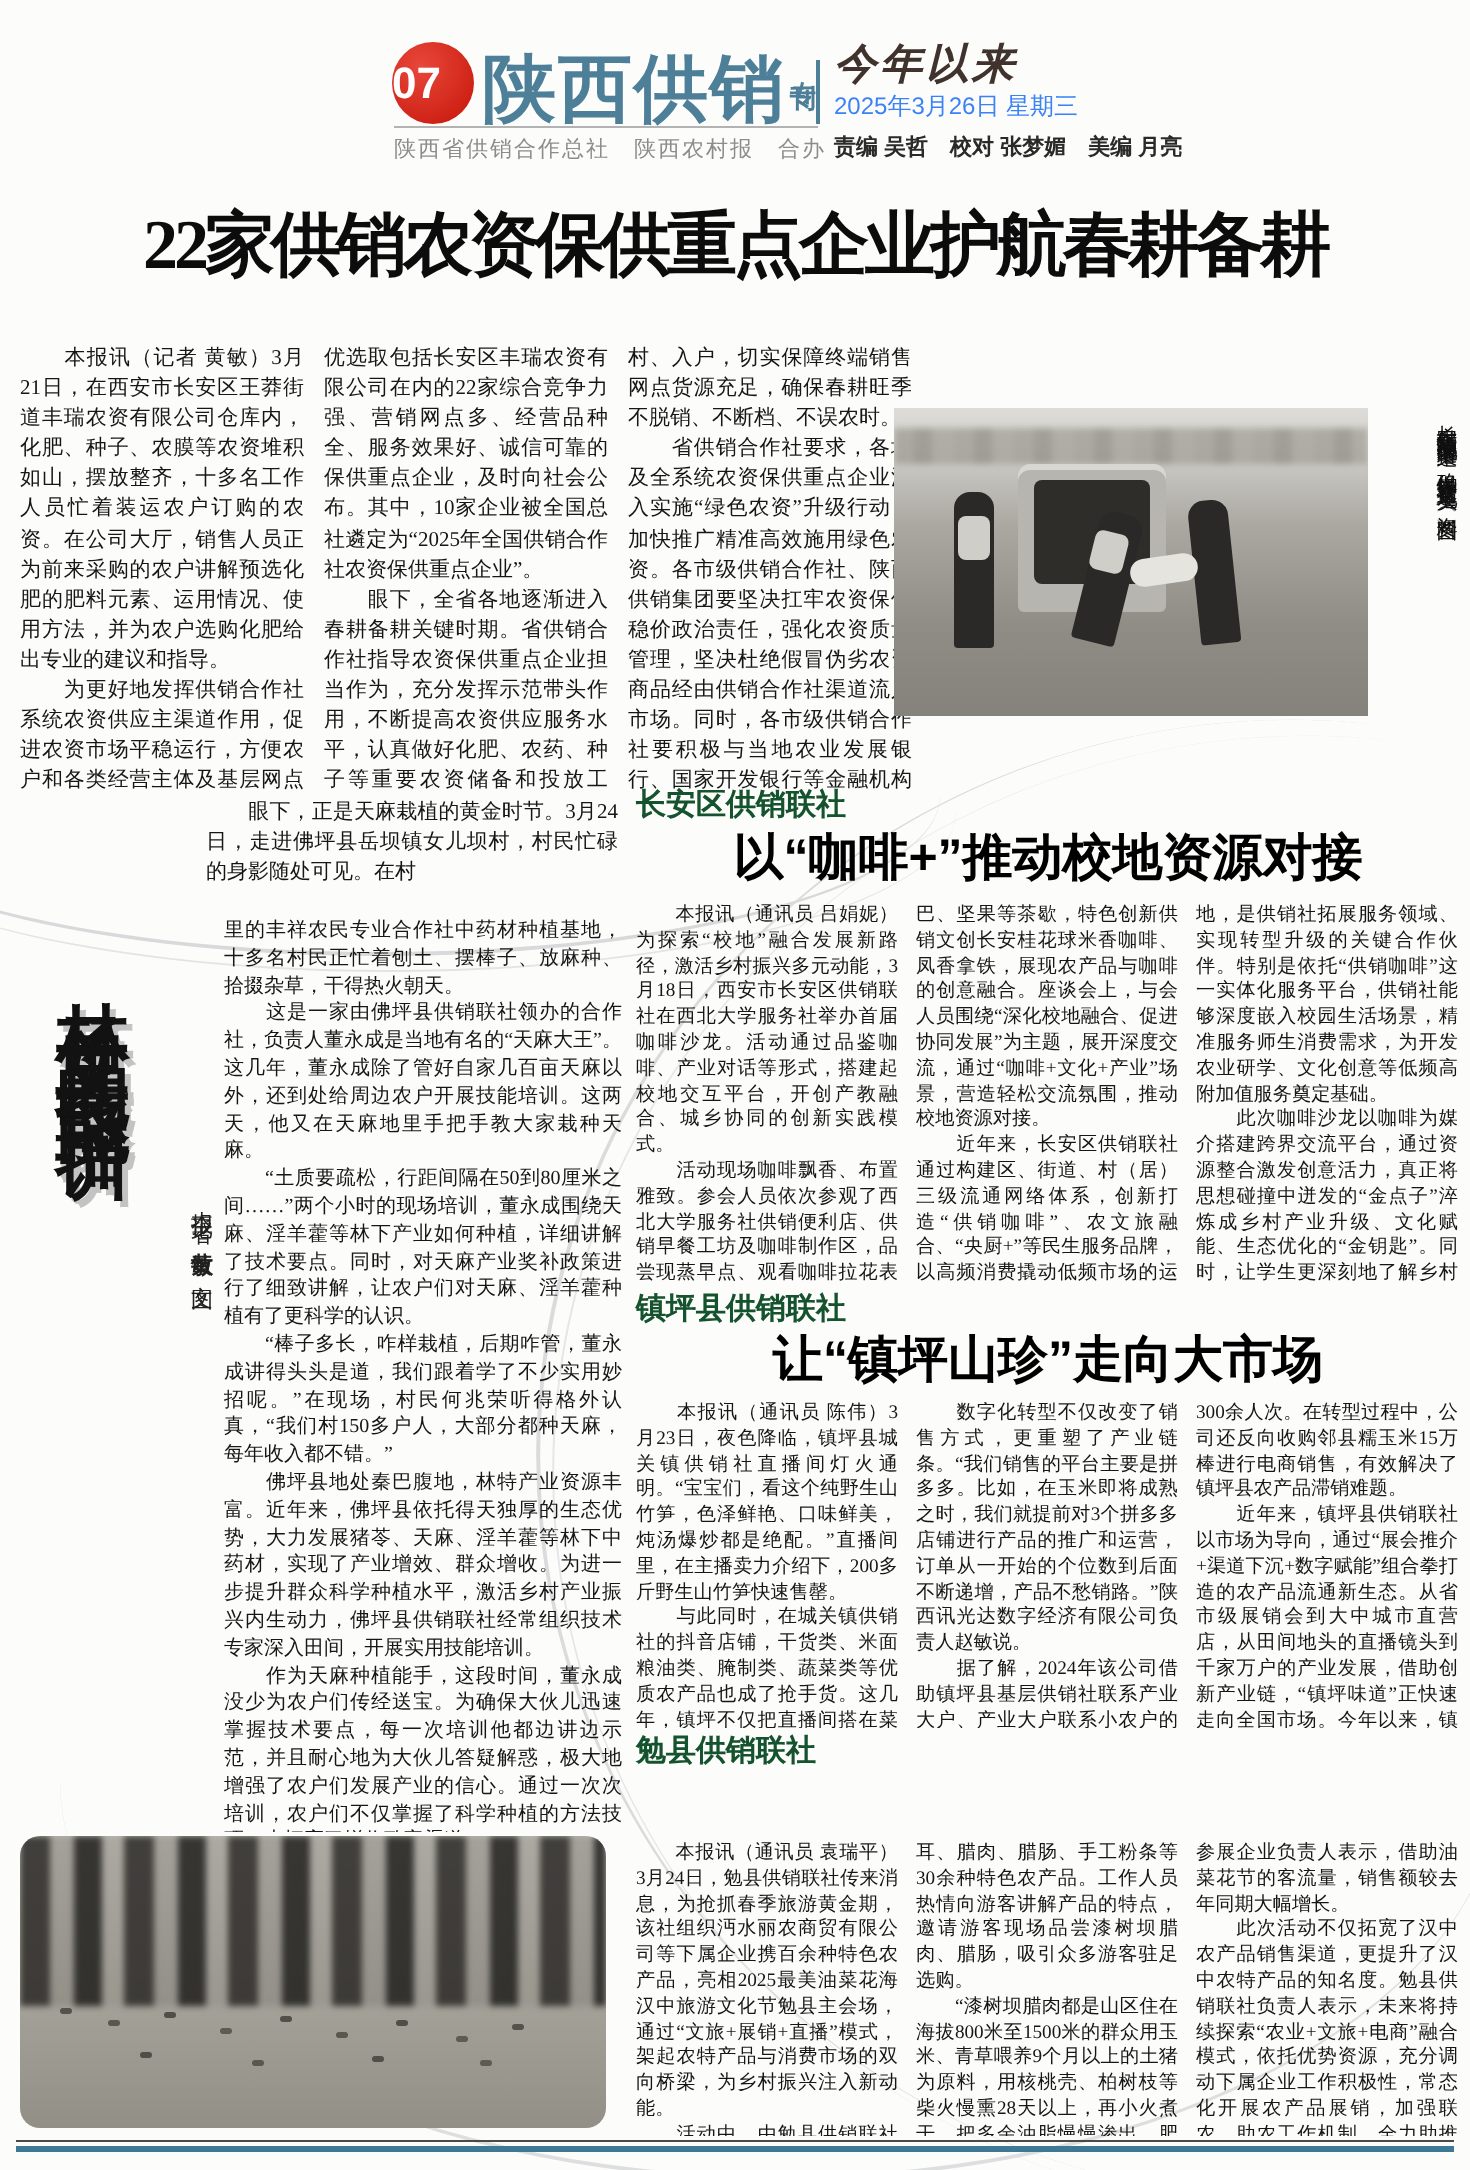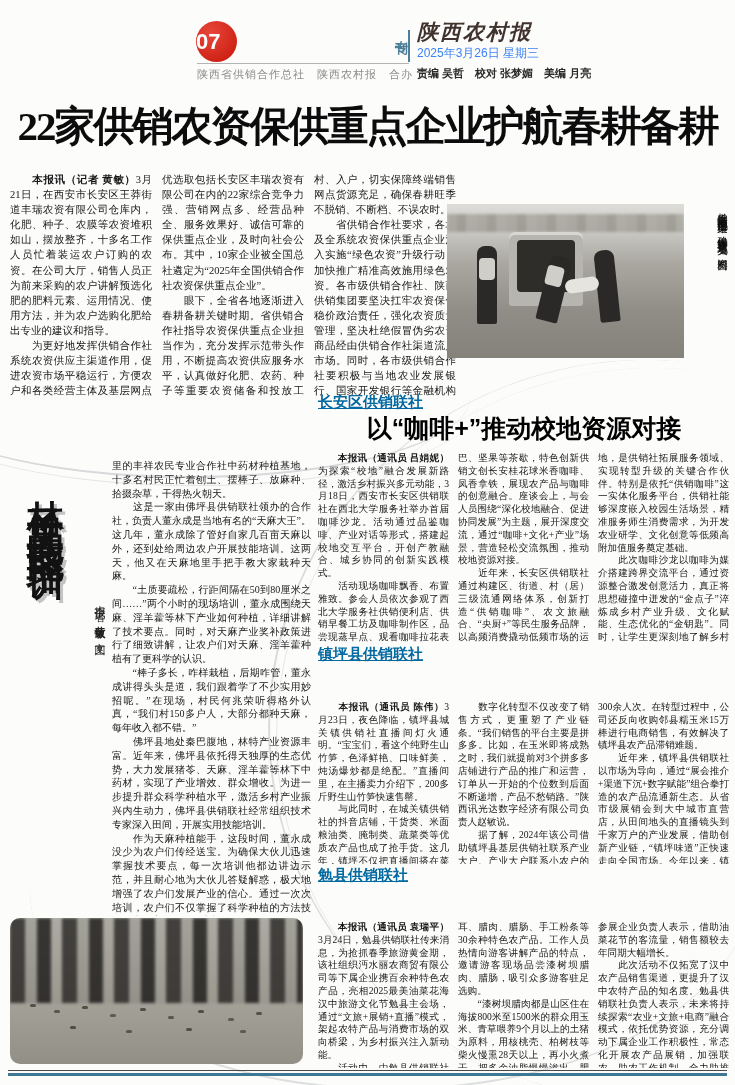--- a/index.html
+++ b/index.html
@@ -28,26 +28,26 @@
   .org-rule{left:197px;top:63px;width:212px;height:1px;background:#b3b3b3;}
   .org-line{left:197px;top:67px;font-size:11px;color:#8c8c8c;letter-spacing:1px;
          font-family:Liberation Serif, serif;}
   .masthead{left:417px;top:18px;font-size:21px;font-weight:900;font-style:italic;
          color:#40322c;letter-spacing:2px;font-family:"Liberation Serif",serif;}
   .dateline{left:417px;top:45px;font-size:12px;color:#3b82f6;
          font-family:"Liberation Sans",sans-serif;}
   .staffline{left:417px;top:66px;font-size:11px;font-weight:bold;color:#2a2a2a;
          font-family:"Liberation Sans",sans-serif;}
   
-  .headline{left:0;top:99px;width:735px;text-align:center;font-size:41px;font-weight:900;
+  .headline{left:0;top:99px;width:735px;text-align:center;font-size:35px;font-weight:900;
          letter-spacing:-2px;color:#0c0c0c;font-family:"Liberation Serif",serif;}
   .lead-cols{left:10px;top:172px;width:446px;height:226px;display:flex;gap:10px;z-index:2;}
   .lcol{width:142px;height:226px;font-size:10.5px;line-height:15.1px;text-align:justify;
         white-space:pre-line;overflow:hidden;}
-  .lead-bold{font-weight:bold;margin-top:36px;}
+  .lead-bold{font-weight:normal;margin-top:36px;}
   
   .photo1{left:447px;top:204px;width:237px;height:154px;overflow:hidden;
           background:linear-gradient(#dddcd8 0%,#cfcec9 14%,#aaa8a1 38%,#8f8d86 70%,#84827b 100%);}
   .treeline{position:absolute;left:0;top:10px;width:100%;height:18px;opacity:.65;filter:blur(1.5px);
           background:repeating-linear-gradient(90deg,#97958c 0 10px,#87857c 10px 19px,#9d9b92 19px 30px);}
   .van{position:absolute;left:62px;top:28px;width:74px;height:74px;border-radius:6px 6px 3px 3px;
           background:#b6b5af;box-shadow:inset 0 3px 0 #d8d7d2;}
   .van-hatch{position:absolute;left:8px;top:8px;width:58px;height:52px;border-radius:4px;background:#2e2d29;}
   .bag{position:absolute;left:118px;top:74px;width:34px;height:14px;border-radius:7px;background:#e5e4df;transform:rotate(-8deg);}
   .fig{position:absolute;background:#2a2927;border-radius:8px 8px 2px 2px;}
@@ -74,21 +74,21 @@
           background:linear-gradient(#bcbab3 0%,#a5a29a 55%,#928f86 100%);z-index:2;}
   .crowd{position:absolute;left:0;top:0;width:100%;height:58%;filter:blur(1.5px);opacity:.9;
           background:repeating-linear-gradient(90deg,rgba(38,36,33,.9) 0 15px,rgba(112,110,103,.35) 15px 27px,rgba(28,27,25,.92) 27px 41px,rgba(130,128,120,.3) 41px 52px);}
   .tubers{position:absolute;left:20px;top:86px;width:6px;height:3px;border-radius:2px;background:#55524b;
           box-shadow:24px 6px 0 #5a574f,52px 2px 0 #514e47,80px 10px 0 #5e5b52,110px 4px 0 #524f48,
           138px 12px 0 #5a574f,168px 6px 0 #514e47,198px 14px 0 #5e5b52,226px 8px 0 #55524b,
           40px 22px 0 #514e47,96px 26px 0 #5a574f,156px 24px 0 #524f48,210px 26px 0 #5e5b52;}
   .photo2-caption{position:absolute;left:10px;right:10px;bottom:5px;font-size:10px;line-height:13.5px;
           color:#1c1c1c;text-shadow:0 0 3px #efeeea,0 0 3px #efeeea,0 0 2px #efeeea;}
   
-  .kicker{font-size:15px;font-weight:900;color:#0369a1;font-family:"Liberation Serif",serif;z-index:2;text-decoration:underline;}
+  .kicker{font-size:15px;font-weight:900;color:#14532d;font-family:"Liberation Serif",serif;z-index:2;}
   .bheadline{width:412px;text-align:center;font-size:25px;font-weight:900;color:#000;
           letter-spacing:0px;font-family:"Liberation Sans",sans-serif;z-index:2;}
   .bbody{width:412px;display:flex;gap:9px;z-index:2;}
   .bcol{width:131px;font-size:9.6px;line-height:12.8px;text-align:justify;
           white-space:pre-line;overflow:hidden;}
   .k1{left:318px;top:393px;} .h1{left:318px;top:412px;} .b1{left:318px;top:452px;height:190px;}
   .b1 .bcol{height:190px;}
   .k2{left:318px;top:645px;} .h2{left:318px;top:663px;} .b2{left:318px;top:701px;height:163px;}
   .b2 .bcol{height:163px;}
   .k3{left:318px;top:866px;} .h3{left:318px;top:884px;} .b3{left:318px;top:921px;height:147px;}
@@ -102,25 +102,26 @@
 
 <div id="page" data-name="newspaper-page">
 
   <div class="arc arc-a" data-name="swoosh-curve-top"></div>
   <div class="arc arc-a2" data-name="swoosh-curve-top-echo"></div>
   <div class="arc arc-b" data-name="swoosh-curve-right"></div>
   <div class="arc arc-b2" data-name="swoosh-curve-right-echo"></div>
   <div class="arc arc-c" data-name="swoosh-curve-bottom"></div>
 
   <div class="abs badge z1" data-name="page-number-badge">07</div>
+  <div class="abs brand z1" data-name="brand-title">陕西供销</div>
   <div class="abs brand-suffix z1" data-name="brand-suffix-label">专刊</div>
   <div class="abs brand-vline z1" data-name="brand-divider-line"></div>
   <div class="abs org-rule z1" data-name="organizer-rule"></div>
   <div class="abs org-line z1" data-name="organizer-line">陕西省供销合作总社　陕西农村报　合办</div>
-  <div class="abs masthead z1" data-name="masthead-logo">陕西农村报</div>
+  <div class="abs masthead z1" data-name="masthead-logo">今年以来</div>
   <div class="abs dateline z1" data-name="date-line">2025年3月26日  星期三</div>
   <div class="abs staffline z1" data-name="staff-credits">责编 吴哲　校对 张梦媚　美编 月亮</div>
 
   <div class="abs headline z1" data-name="lead-headline">22家供销农资保供重点企业护航春耕备耕</div>
 
   <div class="abs lead-cols" data-name="lead-body">
     <div class="lcol" data-name="lead-column-1"><span class="lead-bold" data-name="lead-byline">　　本报讯（记者 黄敏）</span><span data-name="lead-column-1-text">3月21日，在西安市长安区王莽街道丰瑞农资有限公司仓库内，化肥、种子、农膜等农资堆积如山，摆放整齐，十多名工作人员忙着装运农户订购的农资。在公司大厅，销售人员正为前来采购的农户讲解预选化肥的肥料元素、运用情况、使用方法，并为农户选购化肥给出专业的建议和指导。
 　　为更好地发挥供销合作社系统农资供应主渠道作用，促进农资市场平稳运行，方便农户和各类经营主体及基层网点与企业对接，促进农资供应量足、质优、价稳，日前，省供销合作社择</span></div>
     <div class="lcol" data-name="lead-column-2">优选取包括长安区丰瑞农资有限公司在内的22家综合竞争力强、营销网点多、经营品种全、服务效果好、诚信可靠的保供重点企业，及时向社会公布。其中，10家企业被全国总社遴定为“2025年全国供销合作社农资保供重点企业”。
 　　眼下，全省各地逐渐进入春耕备耕关键时期。省供销合作社指导农资保供重点企业担当作为，充分发挥示范带头作用，不断提高农资供应服务水平，认真做好化肥、农药、种子等重要农资储备和投放工作。同时，着力打通农资供应“最后一公里”，加快优质农资进店、进</div>
@@ -135,20 +136,21 @@
     </div>
     <div class="fig f1" data-name="photo-person-silhouette"></div>
     <div class="fig f2" data-name="photo-person-silhouette"></div>
     <div class="fig f3" data-name="photo-person-silhouette"></div>
     <div class="vest v1" data-name="photo-vest-shape"></div>
     <div class="vest v2" data-name="photo-vest-shape"></div>
     <div class="bag" data-name="photo-fertilizer-bag"></div>
   </div>
   <div class="abs photo1-caption z1" data-name="lead-photo-caption">长安供销系统畅通配送渠道，确保春耕农资直达地头。（资料图）</div>
 
+  <div class="abs feature-intro" data-name="feature-intro">　　眼下，正是天麻栽植的黄金时节。3月24日，走进佛坪县岳坝镇女儿坝村，村民忙碌的身影随处可见。在村</div>
   <div class="abs feature-title" data-name="feature-title-vertical">林子里的技能培训</div>
   <div class="abs feature-byline" data-name="feature-byline"><span data-name="feature-byline-role">本报记者</span>　<b data-name="feature-byline-name">黄敏</b>　<span data-name="feature-byline-suffix">文图</span></div>
   <div class="abs feature-body" data-name="feature-body">里的丰祥农民专业合作社中药材种植基地，十多名村民正忙着刨土、摆棒子、放麻种、拾掇杂草，干得热火朝天。
 　　这是一家由佛坪县供销联社领办的合作社，负责人董永成是当地有名的“天麻大王”。这几年，董永成除了管好自家几百亩天麻以外，还到处给周边农户开展技能培训。这两天，他又在天麻地里手把手教大家栽种天麻。
 　　“土质要疏松，行距间隔在50到80厘米之间……”两个小时的现场培训，董永成围绕天麻、淫羊藿等林下产业如何种植，详细讲解了技术要点。同时，对天麻产业奖补政策进行了细致讲解，让农户们对天麻、淫羊藿种植有了更科学的认识。
 　　“棒子多长，咋样栽植，后期咋管，董永成讲得头头是道，我们跟着学了不少实用妙招呢。”在现场，村民何兆荣听得格外认真，“我们村150多户人，大部分都种天麻，每年收入都不错。”
 　　佛坪县地处秦巴腹地，林特产业资源丰富。近年来，佛坪县依托得天独厚的生态优势，大力发展猪苓、天麻、淫羊藿等林下中药材，实现了产业增效、群众增收。为进一步提升群众科学种植水平，激活乡村产业振兴内生动力，佛坪县供销联社经常组织技术专家深入田间，开展实用技能培训。
 　　作为天麻种植能手，这段时间，董永成没少为农户们传经送宝。为确保大伙儿迅速掌握技术要点，每一次培训他都边讲边示范，并且耐心地为大伙儿答疑解惑，极大地增强了农户们发展产业的信心。通过一次次培训，农户们不仅掌握了科学种植的方法技巧，也拓宽了增收致富渠道。
 　　今年以来，佛坪县供销联社组织开展各类种植技能培训10余场次，辐射带动农户500余人参与培训。下一步，佛坪县供销联社将以技能培训为契机，培养一批有文化、懂技术的新农人，积极探索更多为农服务新路径。</div>
 
@@ -162,20 +164,21 @@
   <div class="abs bbody b1" data-name="brief-body-changan">
     <div class="bcol" data-name="brief-column-1"><span class="lead-bold" data-name="brief-byline">　　本报讯（通讯员 吕娟妮）</span><span data-name="brief-column-1-text">为探索“校地”融合发展新路径，激活乡村振兴多元动能，3月18日，西安市长安区供销联社在西北大学服务社举办首届咖啡沙龙。活动通过品鉴咖啡、产业对话等形式，搭建起校地交互平台，开创产教融合、城乡协同的创新实践模式。
 　　活动现场咖啡飘香、布置雅致。参会人员依次参观了西北大学服务社供销便利店、供销早餐工坊及咖啡制作区，品尝现蒸早点、观看咖啡拉花表演。原木长桌上陈列花椒锅</span></div>
     <div class="bcol" data-name="brief-column-2">巴、坚果等茶歇，特色创新供销文创长安桂花球米香咖啡、凤香拿铁，展现农产品与咖啡的创意融合。座谈会上，与会人员围绕“深化校地融合、促进协同发展”为主题，展开深度交流，通过“咖啡+文化+产业”场景，营造轻松交流氛围，推动校地资源对接。
 　　近年来，长安区供销联社通过构建区、街道、村（居）三级流通网络体系，创新打造“供销咖啡”、农文旅融合、“央厨+”等民生服务品牌，以高频消费撬动低频市场的运营逻辑，延伸多元服务链条，构建覆盖生产生活全链条的城乡融合服务平台。高校作为人才汇聚与知识创新的重要阵</div>
     <div class="bcol" data-name="brief-column-3">地，是供销社拓展服务领域、实现转型升级的关键合作伙伴。特别是依托“供销咖啡”这一实体化服务平台，供销社能够深度嵌入校园生活场景，精准服务师生消费需求，为开发农业研学、文化创意等低频高附加值服务奠定基础。
 　　此次咖啡沙龙以咖啡为媒介搭建跨界交流平台，通过资源整合激发创意活力，真正将思想碰撞中迸发的“金点子”淬炼成乡村产业升级、文化赋能、生态优化的“金钥匙”。同时，让学生更深刻地了解乡村振兴战略的内涵与现代农业农村生产生活的场景，在心中播下投身乡村建设的理想种子。</div>
   </div>
 
   <div class="abs kicker k2" data-name="brief-kicker-zhenping">镇坪县供销联社</div>
+  <div class="abs bheadline h2" data-name="brief-headline-zhenping">让“镇坪山珍”走向大市场</div>
   <div class="abs bbody b2" data-name="brief-body-zhenping">
     <div class="bcol" data-name="brief-column-1"><span class="lead-bold" data-name="brief-byline">　　本报讯（通讯员 陈伟）</span><span data-name="brief-column-1-text">3月23日，夜色降临，镇坪县城关镇供销社直播间灯火通明。“宝宝们，看这个纯野生山竹笋，色泽鲜艳、口味鲜美，炖汤爆炒都是绝配。”直播间里，在主播卖力介绍下，200多斤野生山竹笋快速售罄。
 　　与此同时，在城关镇供销社的抖音店铺，干货类、米面粮油类、腌制类、蔬菜类等优质农产品也成了抢手货。这几年，镇坪不仅把直播间搭在菜市场、高山原野，还搭在了百姓家，通过一根网线，把大山里的山货、土货卖向全国各地。</span></div>
     <div class="bcol" data-name="brief-column-2">　　数字化转型不仅改变了销售方式，更重塑了产业链条。“我们销售的平台主要是拼多多。比如，在玉米即将成熟之时，我们就提前对3个拼多多店铺进行产品的推广和运营，订单从一开始的个位数到后面不断递增，产品不愁销路。”陕西讯光达数字经济有限公司负责人赵敏说。
 　　据了解，2024年该公司借助镇坪县基层供销社联系产业大户、产业大户联系小农户的模式，整合500余亩土地种植高山水果玉米，累计通过拼多多平台销售水果玉米100万公斤，销售额300多万元，累计带动农户</div>
     <div class="bcol" data-name="brief-column-3">300余人次。在转型过程中，公司还反向收购邻县糯玉米15万棒进行电商销售，有效解决了镇坪县农产品滞销难题。
 　　近年来，镇坪县供销联社以市场为导向，通过“展会推介+渠道下沉+数字赋能”组合拳打造的农产品流通新生态。从省市级展销会到大中城市直营店，从田间地头的直播镜头到千家万户的产业发展，借助创新产业链，“镇坪味道”正快速走向全国市场。今年以来，镇坪县供销联社已组织企业参加省市级以上展会7场，累计签订协议达1600万元，有效激发企业产品研发的积极性和自信心。</div>
   </div>
 
   <div class="abs kicker k3" data-name="brief-kicker-mianxian">勉县供销联社</div>

